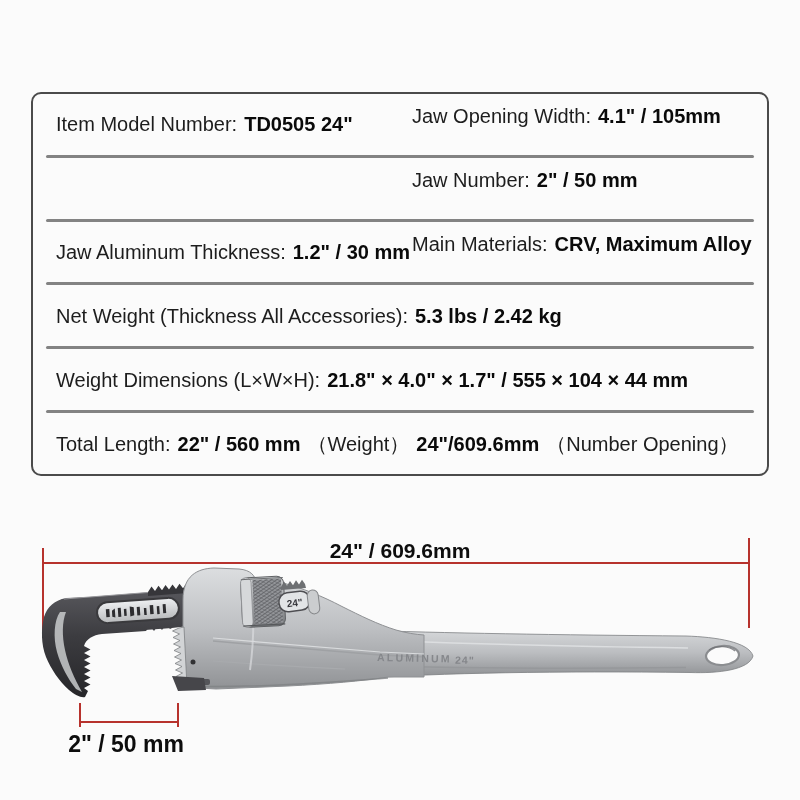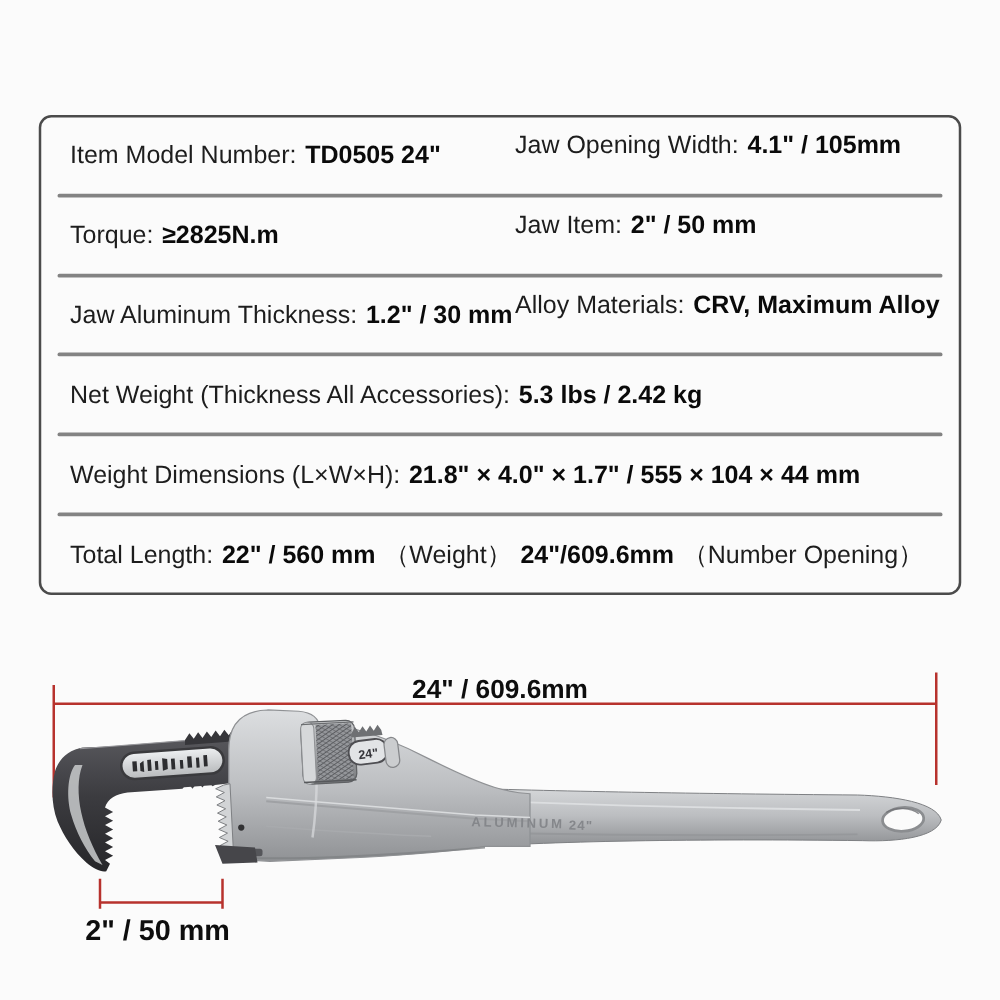--- a/index.html
+++ b/index.html
@@ -43,35 +43,32 @@
       <div class="cell left">
         <span class="lbl">Item Model Number:</span><span class="val">TD0505 24"</span>
       </div>
       <div class="cell right">
         <span class="lbl">Jaw Opening Width:</span><span class="val">4.1" / 105mm</span>
       </div>
     </div>
     <div class="spec-sep"></div>
 
     <div class="spec-row">
-      <div class="cell left">
-        <span class="lbl">Torque:</span><span class="val">≥2825N.m</span>
-      </div>
       <div class="cell right">
-        <span class="lbl">Jaw Item:</span><span class="val">2" / 50 mm</span>
+        <span class="lbl">Jaw Number:</span><span class="val">2" / 50 mm</span>
       </div>
     </div>
     <div class="spec-sep"></div>
 
     <div class="spec-row">
       <div class="cell left">
         <span class="lbl">Jaw Aluminum Thickness:</span><span class="val">1.2" / 30 mm</span>
       </div>
       <div class="cell right">
-        <span class="lbl">Alloy Materials:</span><span class="val">CRV, Maximum Alloy</span>
+        <span class="lbl">Main Materials:</span><span class="val">CRV, Maximum Alloy</span>
       </div>
     </div>
     <div class="spec-sep"></div>
 
     <div class="spec-row">
       <div class="cell left">
         <span class="lbl">Net Weight (Thickness All Accessories):</span><span class="val">5.3 lbs / 2.42 kg</span>
       </div>
     </div>
     <div class="spec-sep"></div>

